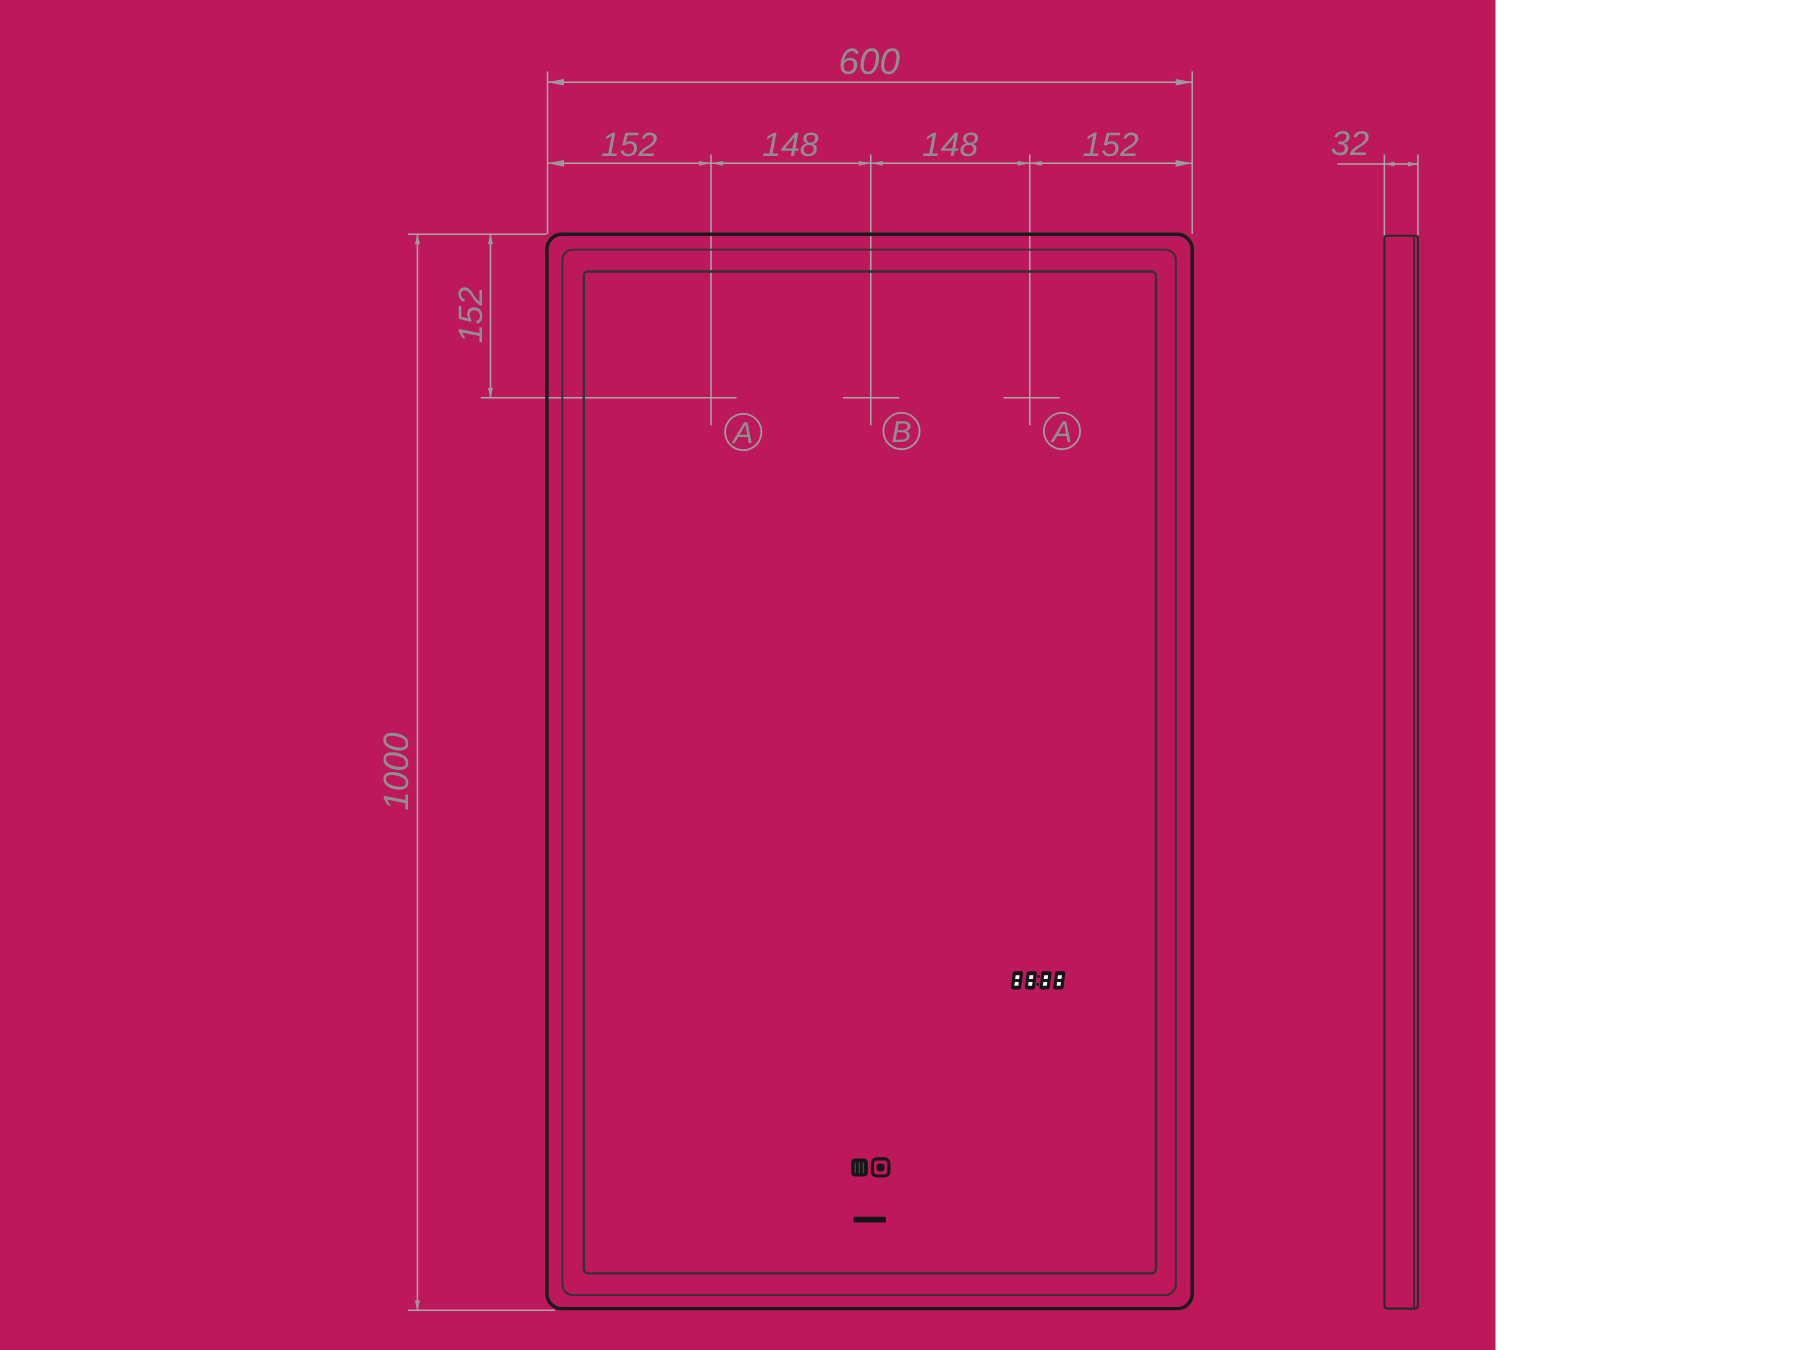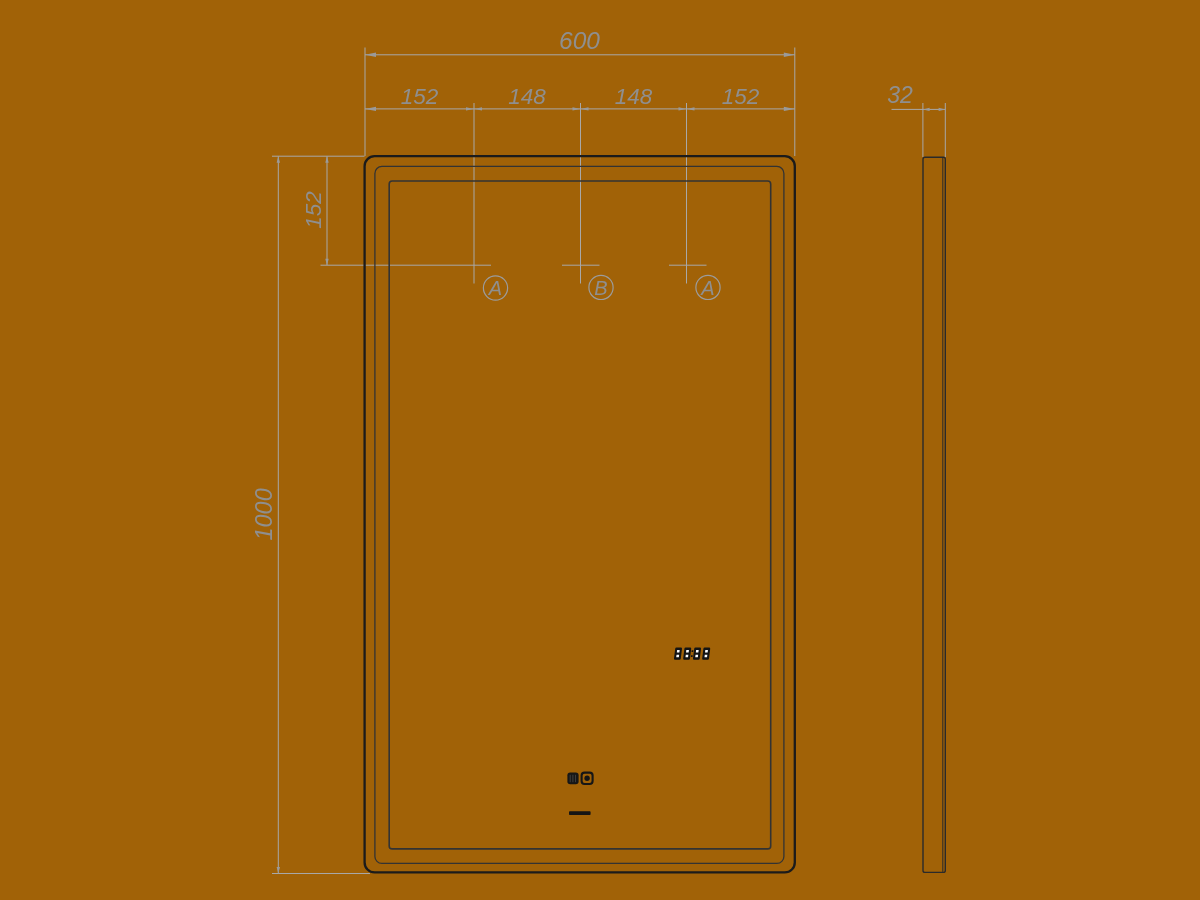--- a/index.html
+++ b/index.html
@@ -1,16 +1,16 @@
 <!DOCTYPE html>
 <html><head>
 <meta charset="utf-8">
 <style>
   html,body{margin:0;padding:0;background:#fff;}
-  .page{position:relative;width:1200px;height:900px;background:#a16207;overflow:hidden;}
+  .page{position:relative;width:997px;height:900px;background:#be185d;overflow:hidden;}
   svg{position:absolute;left:0;top:0;}
   text{font-family:"Liberation Sans",sans-serif;font-style:italic;fill:#8f8f8f;}
 </style>
 </head>
 <body>
 <div class="page">
 <svg width="1200" height="900" viewBox="0 0 1200 900">
 
   <g stroke="#a8a8a8" stroke-width="1" fill="none">
 

